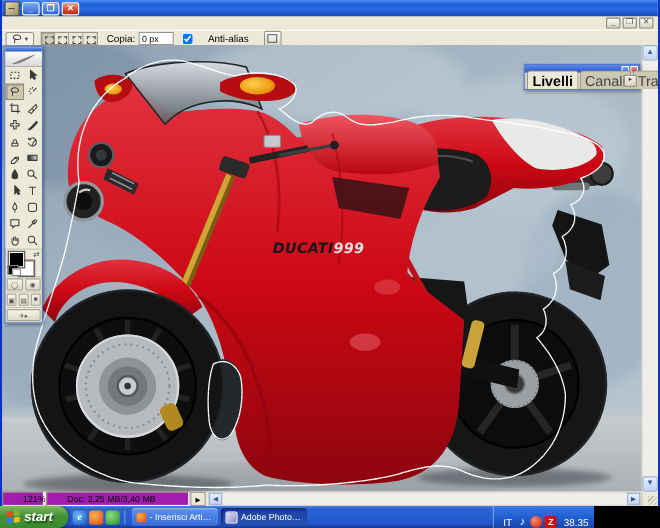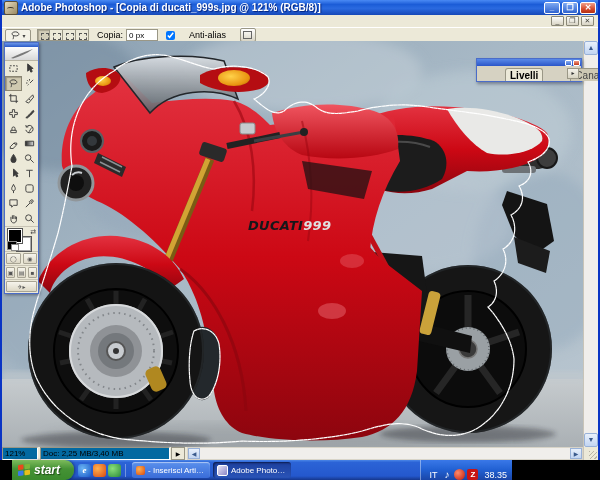--- a/index.html
+++ b/index.html
@@ -92,46 +92,46 @@
       align-items:center;justify-content:center;font-size:6px;color:#555;box-sizing:border-box;}
   
   #palette{position:absolute;left:474px;top:17px;width:104px;background:#d6d2c2;
       border:1px solid #4a6cc8;box-shadow:1px 2px 3px rgba(0,0,30,.35);}
   #pal-title{height:7px;background:linear-gradient(180deg,#5a8ae8,#2a55c8);
       display:flex;justify-content:flex-end;align-items:center;padding:0 1px;gap:1px;}
   .palbtn{width:7px;height:6px;border-radius:1px;border:1px solid #fff;
       background:linear-gradient(180deg,#8ab0f4,#3a68d0);box-sizing:border-box;}
   .palbtn.close{background:linear-gradient(180deg,#f09a84,#c23a1c);}
   #pal-tabs{display:flex;align-items:flex-end;height:14px;padding:1px 2px 0 2px;position:relative;}
-  .pal-tab{font-size:10px;padding:1px 4px 0 4px;border:1px solid #9a9786;border-bottom:none;
-      border-radius:3px 3px 0 0;background:#cdc8b4;color:#444;margin-right:1px;white-space:nowrap;margin-left:26px;}
+  .pal-tab{font-size:13px;padding:1px 4px 0 4px;border:1px solid #9a9786;border-bottom:none;
+      border-radius:3px 3px 0 0;background:#cdc8b4;color:#444;margin-right:1px;white-space:nowrap;}
   .pal-tab.active{background:#ece9d8;font-weight:bold;color:#000;}
   #pal-menu-btn{position:absolute;right:2px;bottom:2px;width:10px;height:9px;font-size:6px;
       line-height:8px;text-align:center;color:#333;border:1px solid #9a9786;
       background:linear-gradient(180deg,#f4f2ea,#d8d4c2);}
   
   #statusrow{position:absolute;left:0;top:447px;right:0;height:13px;background:#ece9d8;
       font-size:8px;color:#000;display:flex;align-items:stretch;}
-  .sunken{border:1px solid;border-color:#9a9786 #fff #fff #9a9786;background:#0369a1;
-      display:flex;align-items:center;padding:0 2px;box-sizing:border-box;}
+  .sunken{border:1px solid;border-color:#9a9786 #fff #fff #9a9786;background:#a21caf;
+      display:flex;align-items:center;padding:0 18px;box-sizing:border-box;}
   #zoom-field{width:36px;}
   #doc-field{width:130px;margin-left:2px;}
   #status-menu-btn{width:12px;margin-left:1px;display:flex;align-items:center;
       justify-content:center;border:1px solid #9a9786;background:#ece9d8;font-size:6px;}
   #hscroll{flex:1;position:relative;background:#f0eeeb;border:1px solid #d8d4c8;margin-left:2px;}
   .hbtn{position:absolute;top:0;width:12px;height:100%;box-sizing:border-box;
       background:linear-gradient(180deg,#e8f0fb,#c2d5f2);border:1px solid #98b1d8;
       color:#3a5a8c;font-size:6px;line-height:10px;text-align:center;}
   #corner{width:14px;background:#ece9d8;border-left:1px solid #c8c4b8;position:relative;}
   #corner::after{content:"";position:absolute;right:1px;bottom:1px;width:8px;height:8px;
       background:repeating-linear-gradient(135deg,#b8b4a4 0 1px,transparent 1px 3px);}
   
-  #taskbar{position:absolute;left:0;top:460px;width:500px;height:20px;
+  #taskbar{position:absolute;left:0;top:460px;width:540px;height:20px;
       background:linear-gradient(180deg,#4a86e8 0%,#2b63d6 12%,#2458cd 80%,#16368c 100%);
-      display:flex;align-items:center;margin-left:12px;}
+      display:flex;align-items:center;}
   #start-btn{height:20px;padding:0 14px 0 6px;display:flex;align-items:center;gap:3px;
       background:linear-gradient(180deg,#7dbb5c 0%,#459235 45%,#3a8a2d 100%);
       border-radius:0 9px 9px 0;box-shadow:1px 0 3px rgba(0,0,0,.4);
       color:#fff;font-weight:bold;font-style:italic;font-size:12px;text-shadow:1px 1px 1px #1c4a14;}
   #quick-launch{display:flex;align-items:center;gap:2px;padding:0 4px;
       border-right:1px solid rgba(255,255,255,.35);}
   .ql{width:13px;height:13px;border-radius:3px;display:flex;align-items:center;
       justify-content:center;font-size:9px;font-weight:bold;color:#fff;}
   .ql.internet-explorer{background:radial-gradient(circle at 35% 35%,#6ab4f4,#1a5ac8);
       font-style:italic;font-family:"Liberation Serif",serif;}
@@ -158,21 +158,20 @@
   #tray-time{margin-left:2px;}
 </style>
 </head>
 <body>
 
 <div id="screen">
   <div id="app">
 
     <div id="titlebar">
       <div id="ps-icon"></div>
-      <div id="title-text">Adobe Photoshop - [Copia di ducati_999s.jpg @ 121% (RGB/8)]</div>
       <div class="winbtn">_</div>
       <div class="winbtn">❐</div>
       <div class="winbtn close">✕</div>
     </div>
 
     <div id="menubar">
       <div id="doc-controls">
         <div class="docbtn">_</div>
         <div class="docbtn">❐</div>
         <div class="docbtn">✕</div>

